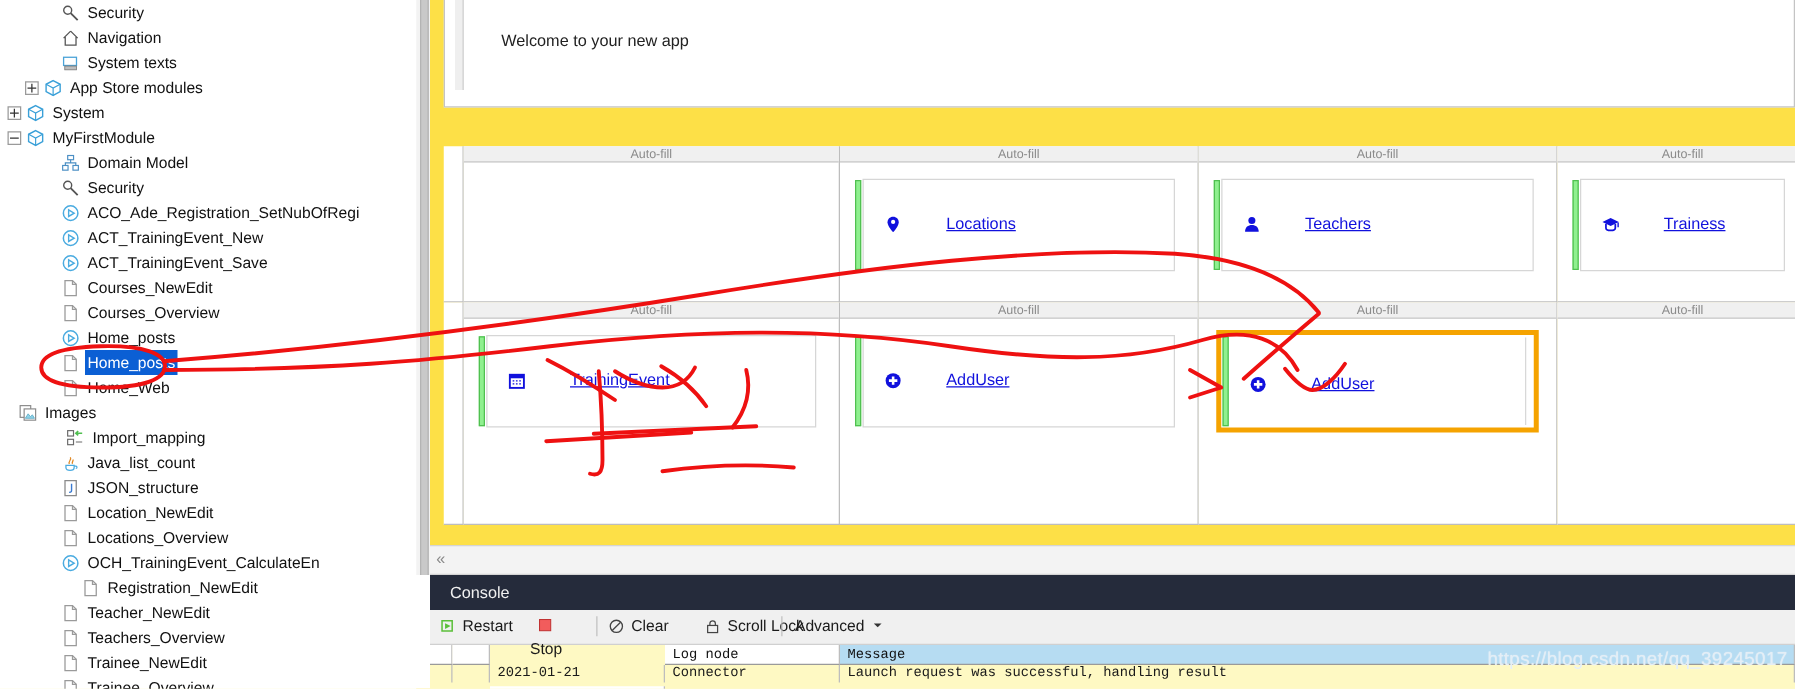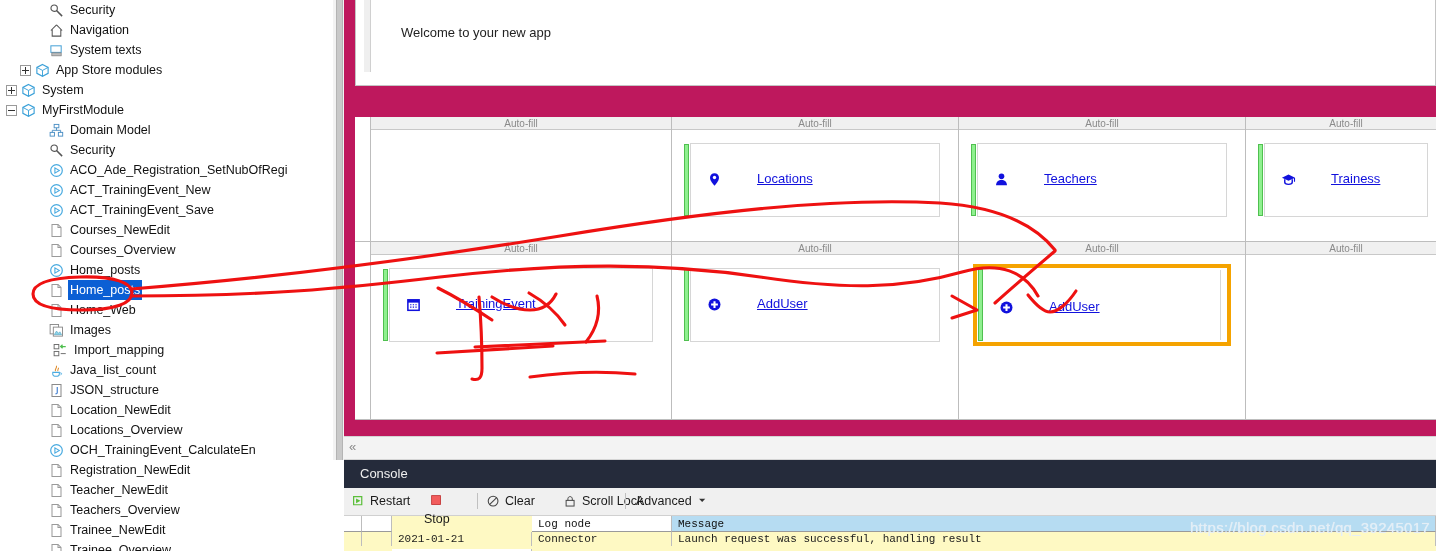--- a/index.html
+++ b/index.html
@@ -41,21 +41,21 @@
   .tree-row .lbl{padding:0 2px;}
   .tree-row.selected .lbl{background:#0b5fd4;color:#ffffff;}
 
   
   #vsplit{position:absolute;left:333px;top:0;width:11px;height:460px;background:#f3f3f3;}
   #vsplit .bar{position:absolute;left:3px;top:0;width:5px;height:460px;background:#c9c9c9;border-left:1px solid #b4b4b4;border-right:1px solid #b4b4b4;}
 
   
   #editor{
     position:absolute;left:344px;top:0;width:1092px;height:436px;
-    background:#be185d;overflow:hidden;
+    background:#fde047;overflow:hidden;
   }
   .pagebox{
     position:absolute;left:11px;top:-14px;right:0px;height:100px;
     border:1px solid #c4c4c4;background:#fff;box-sizing:border-box;
   }
   .pagebox .innerbar{position:absolute;left:8px;top:0;width:6px;height:85px;background:#efefef;border-right:1px solid #d0d0d0;}
   .pagetitle{position:absolute;left:45px;top:-2px;font-size:16px;font-weight:bold;color:#000;}
   .pagetext{position:absolute;left:45px;top:38px;font-size:13px;color:#222;}
 
   
@@ -285,21 +285,21 @@
       <div class="tree-row" style="padding-left:34px">
         <span class="expander none"></span>
         <span class="ico">
           <svg width="15" height="15" viewBox="0 0 16 16">
             <path d="M3.2 1.6 H9.6 L12.8 4.8 V14.4 H3.2 Z" fill="#fff" stroke="#9a9a9a" stroke-width="1.1"></path>
             <path d="M9.6 1.6 V4.8 H12.8" fill="none" stroke="#9a9a9a" stroke-width="1.1"></path>
           </svg>
         </span>
         <span class="lbl">Home_Web</span>
       </div>
-      <div class="tree-row" style="padding-left:34px">
+      <div class="tree-row" style="">
         <span class="expander none"></span>
         <span class="ico">
           <svg width="15" height="15" viewBox="0 0 16 16">
             <rect x="1.2" y="1.6" width="9" height="10" fill="#fff" stroke="#8a8a8a" stroke-width="1"></rect>
             <rect x="4.6" y="4.4" width="9.8" height="9.6" fill="#fff" stroke="#8a8a8a" stroke-width="1"></rect>
             <path d="M5.6 12.4 L8 8.6 L10 11 L11.6 9.4 L13.4 12.4 Z" fill="#8fd4e8" stroke="#5aa8c4" stroke-width=".7"></path>
           </svg>
         </span>
         <span class="lbl">Images</span>
       </div>
@@ -359,21 +359,21 @@
       <div class="tree-row" style="padding-left:34px">
         <span class="expander none"></span>
         <span class="ico">
           <svg width="15" height="15" viewBox="0 0 16 16">
             <circle cx="8" cy="8" r="6.2" fill="none" stroke="#4aabe0" stroke-width="1.3"></circle>
             <path d="M6.3 5.2 L11 8 L6.3 10.8 Z" fill="none" stroke="#4aabe0" stroke-width="1.2"></path>
           </svg>
         </span>
         <span class="lbl">OCH_TrainingEvent_CalculateEn</span>
       </div>
-      <div class="tree-row" style="padding-left:34px">
+      <div class="tree-row" style="padding-left:50px">
         <span class="expander none"></span>
         <span class="ico">
           <svg width="15" height="15" viewBox="0 0 16 16">
             <path d="M3.2 1.6 H9.6 L12.8 4.8 V14.4 H3.2 Z" fill="#fff" stroke="#9a9a9a" stroke-width="1.1"></path>
             <path d="M9.6 1.6 V4.8 H12.8" fill="none" stroke="#9a9a9a" stroke-width="1.1"></path>
           </svg>
         </span>
         <span class="lbl">Registration_NewEdit</span>
       </div>
       <div class="tree-row" style="padding-left:34px">

